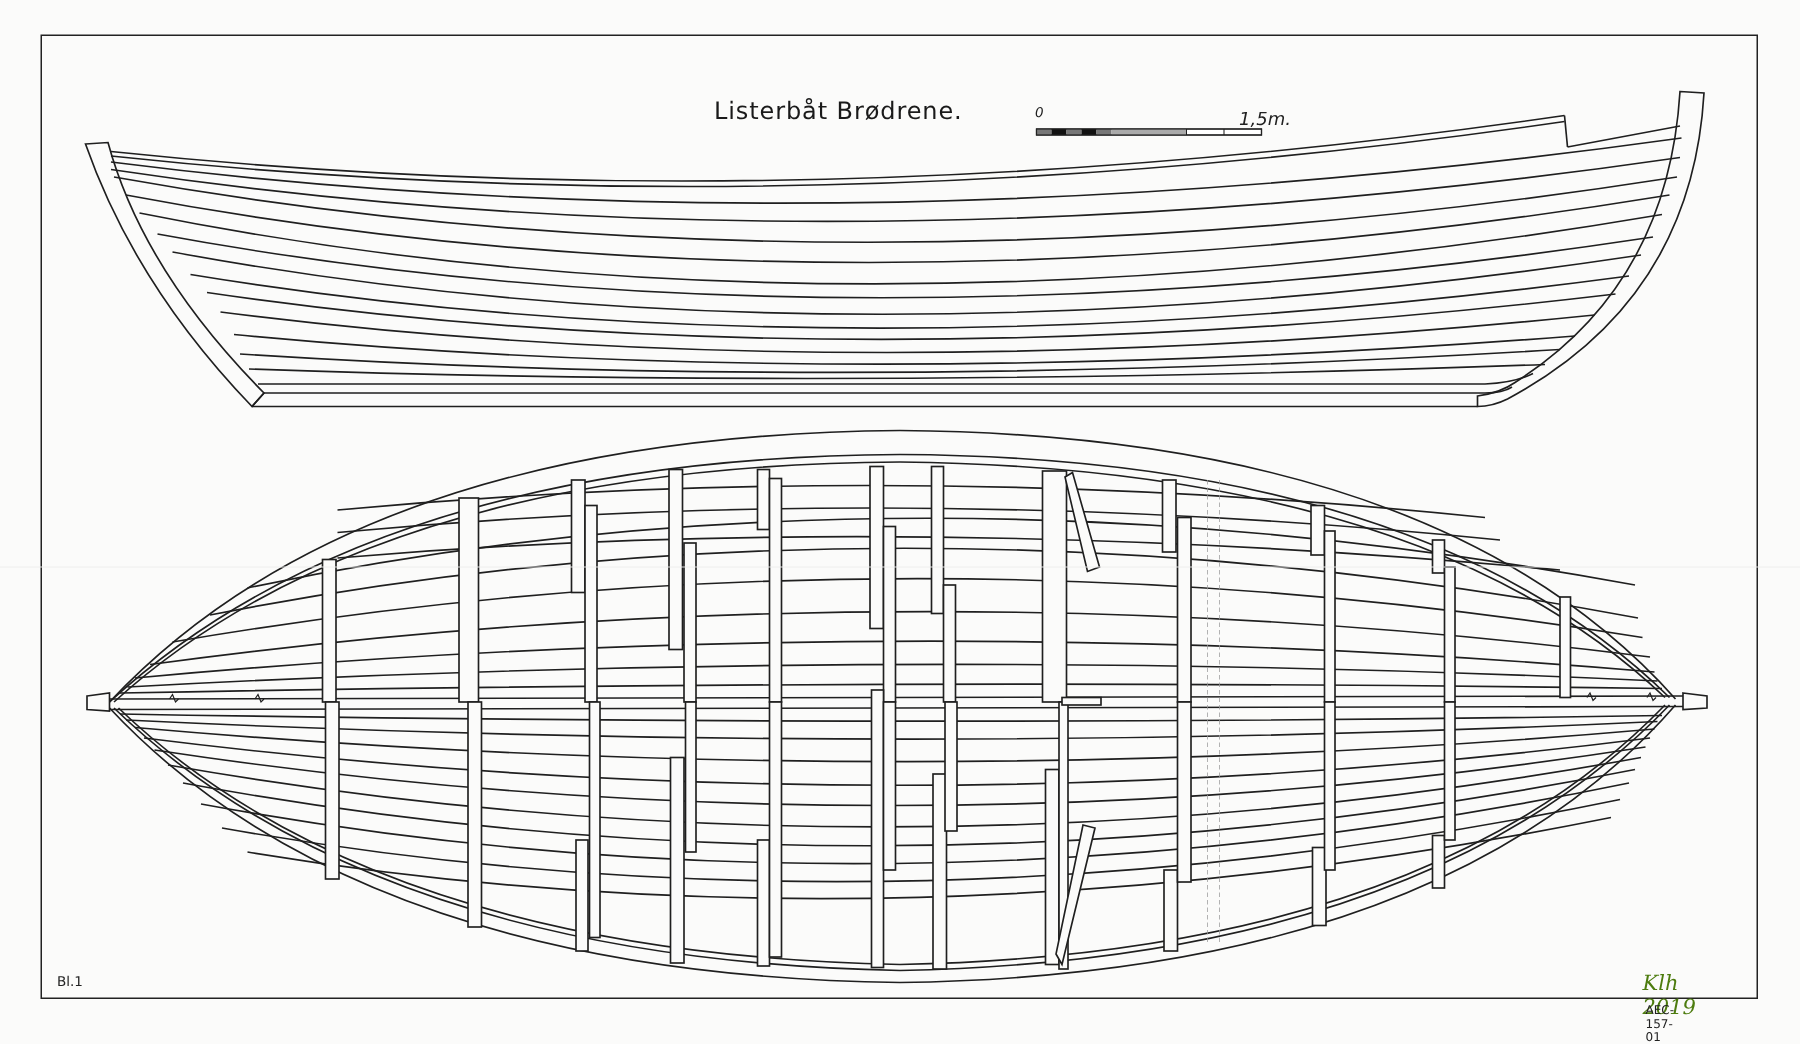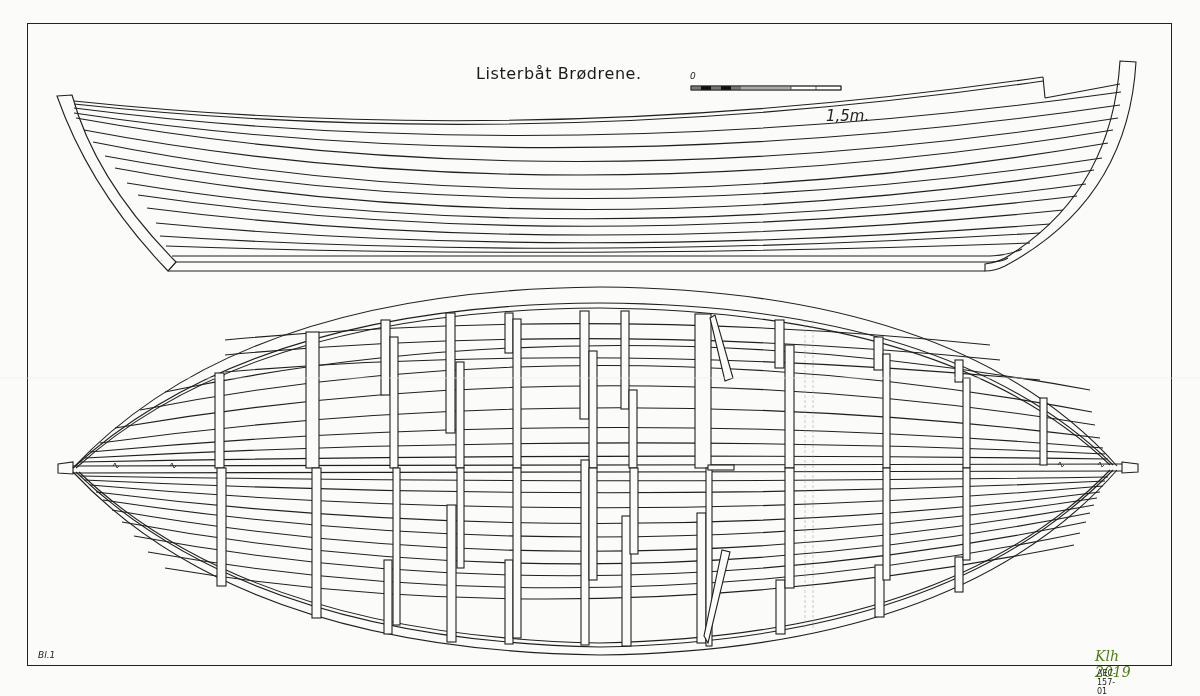--- a/index.html
+++ b/index.html
@@ -1,22 +1,22 @@
 <!DOCTYPE html>
 <html><head>
 <meta charset="utf-8">
 <style>
   html, body { margin:0; padding:0; }
   body { width:1200px; height:696px; background:#fbfbfa; position:relative; overflow:hidden; font-family:"DejaVu Sans", sans-serif; }
   .sheet { position:absolute; left:0; top:0; width:1048px; height:696px; }
   .frame { position:absolute; left:27px; top:23px; width:1145px; height:643px; border:1.5px solid #222; box-sizing:border-box; }
   .title { position:absolute; left:476px; top:64px; font-size:16px; letter-spacing:0.6px; color:#1a1a1a; font-family:"DejaVu Sans", sans-serif; }
   .scale-zero { position:absolute; left:690px; top:71px; font-size:9px; font-style:italic; color:#222; }
-  .scale-end { position:absolute; left:826px; top:72px; font-size:15px; font-style:italic; color:#222;margin-top:35px; }
-  .sheet-no { position:absolute; left:38px; top:650px; font-size:9px; font-style:italic; color:#222; }
+  .scale-end { position:absolute; left:826px; top:72px; font-size:12px; font-style:italic; color:#222; }
+  .sheet-no { position:absolute; left:38px; top:650px; font-size:9px; color:#222; }
   .signature { position:absolute; left:1095px; top:648px; font-size:14px; font-style:italic; color:#4d7c0f; font-family:"DejaVu Serif", serif; }
   .archive-no { position:absolute; left:1097px; top:669px; font-size:8px; color:#222; }
   svg.drawing { position:absolute; left:0; top:0; }
 </style>
 </head>
 <body>
 
 <div class="sheet">
   <div class="frame"></div>
 

